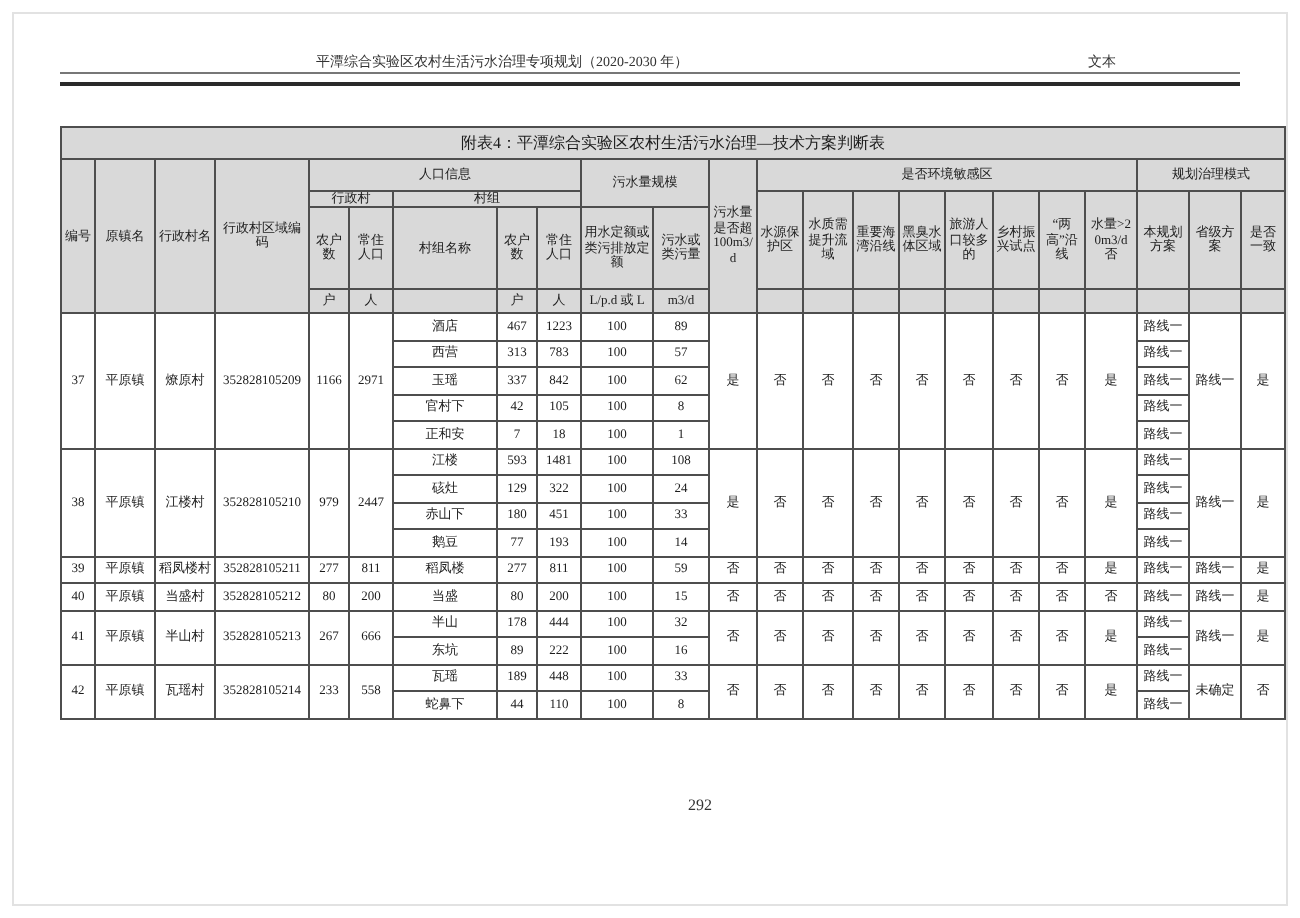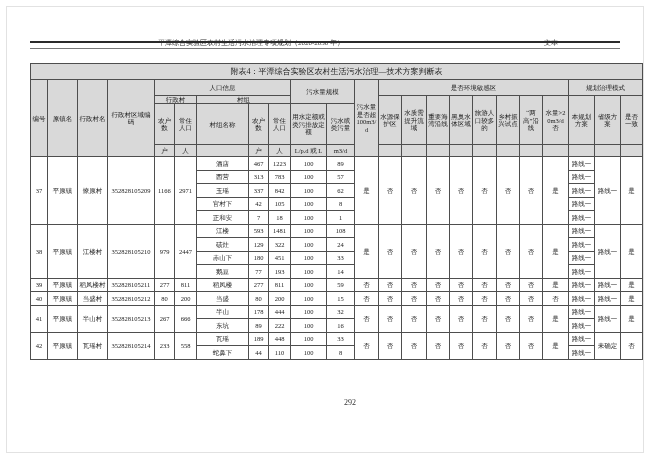--- a/index.html
+++ b/index.html
@@ -3,21 +3,21 @@
 <meta charset="utf-8">
 <style>
   html,body{margin:0;padding:0;}
   body{
     width:650px;height:459px;position:relative;overflow:hidden;
     background:#ffffff;color:#1c1c1c;
     font-family:"Liberation Serif", serif;
   }
   .page-frame{position:absolute;inset:6px;border:1px solid #e2e2e2;pointer-events:none;}
   .doc-header{
-    position:absolute;top:36px;left:30px;right:30px;height:13px;
+    position:absolute;top:24px;left:30px;right:30px;height:13px;
     display:flex;justify-content:space-between;align-items:flex-end;
     font-size:7px;color:#333;
     padding-left:128px;padding-right:62px;box-sizing:border-box;
     border-bottom:1px solid #777;
   }
   .header-rule{position:absolute;top:41px;left:30px;right:30px;border-top:2.5px solid #2a2a2a;}
   table.main{
     position:absolute;top:63px;left:30px;
     border-collapse:collapse;table-layout:fixed;width:566px;
     font-size:6.5px;line-height:1.15;

